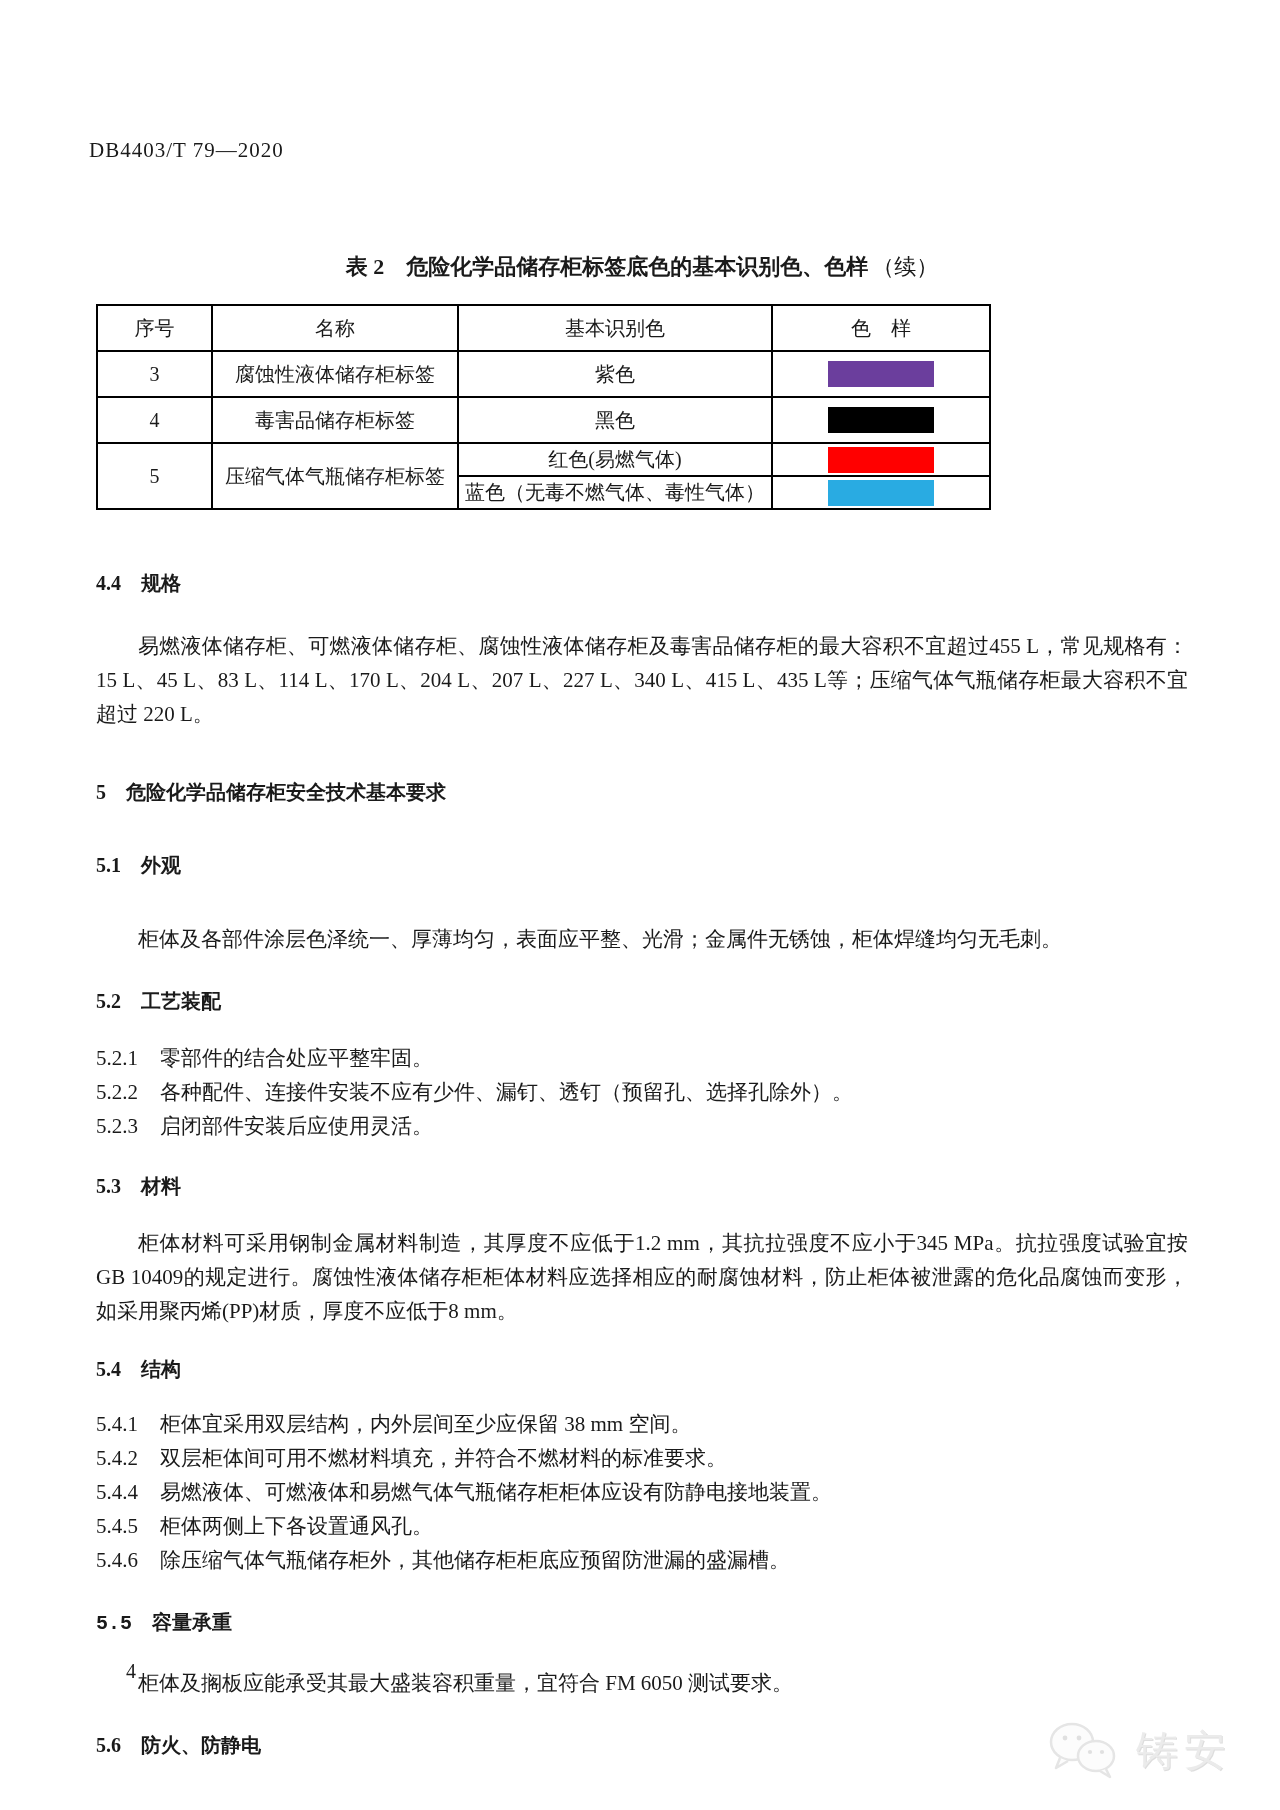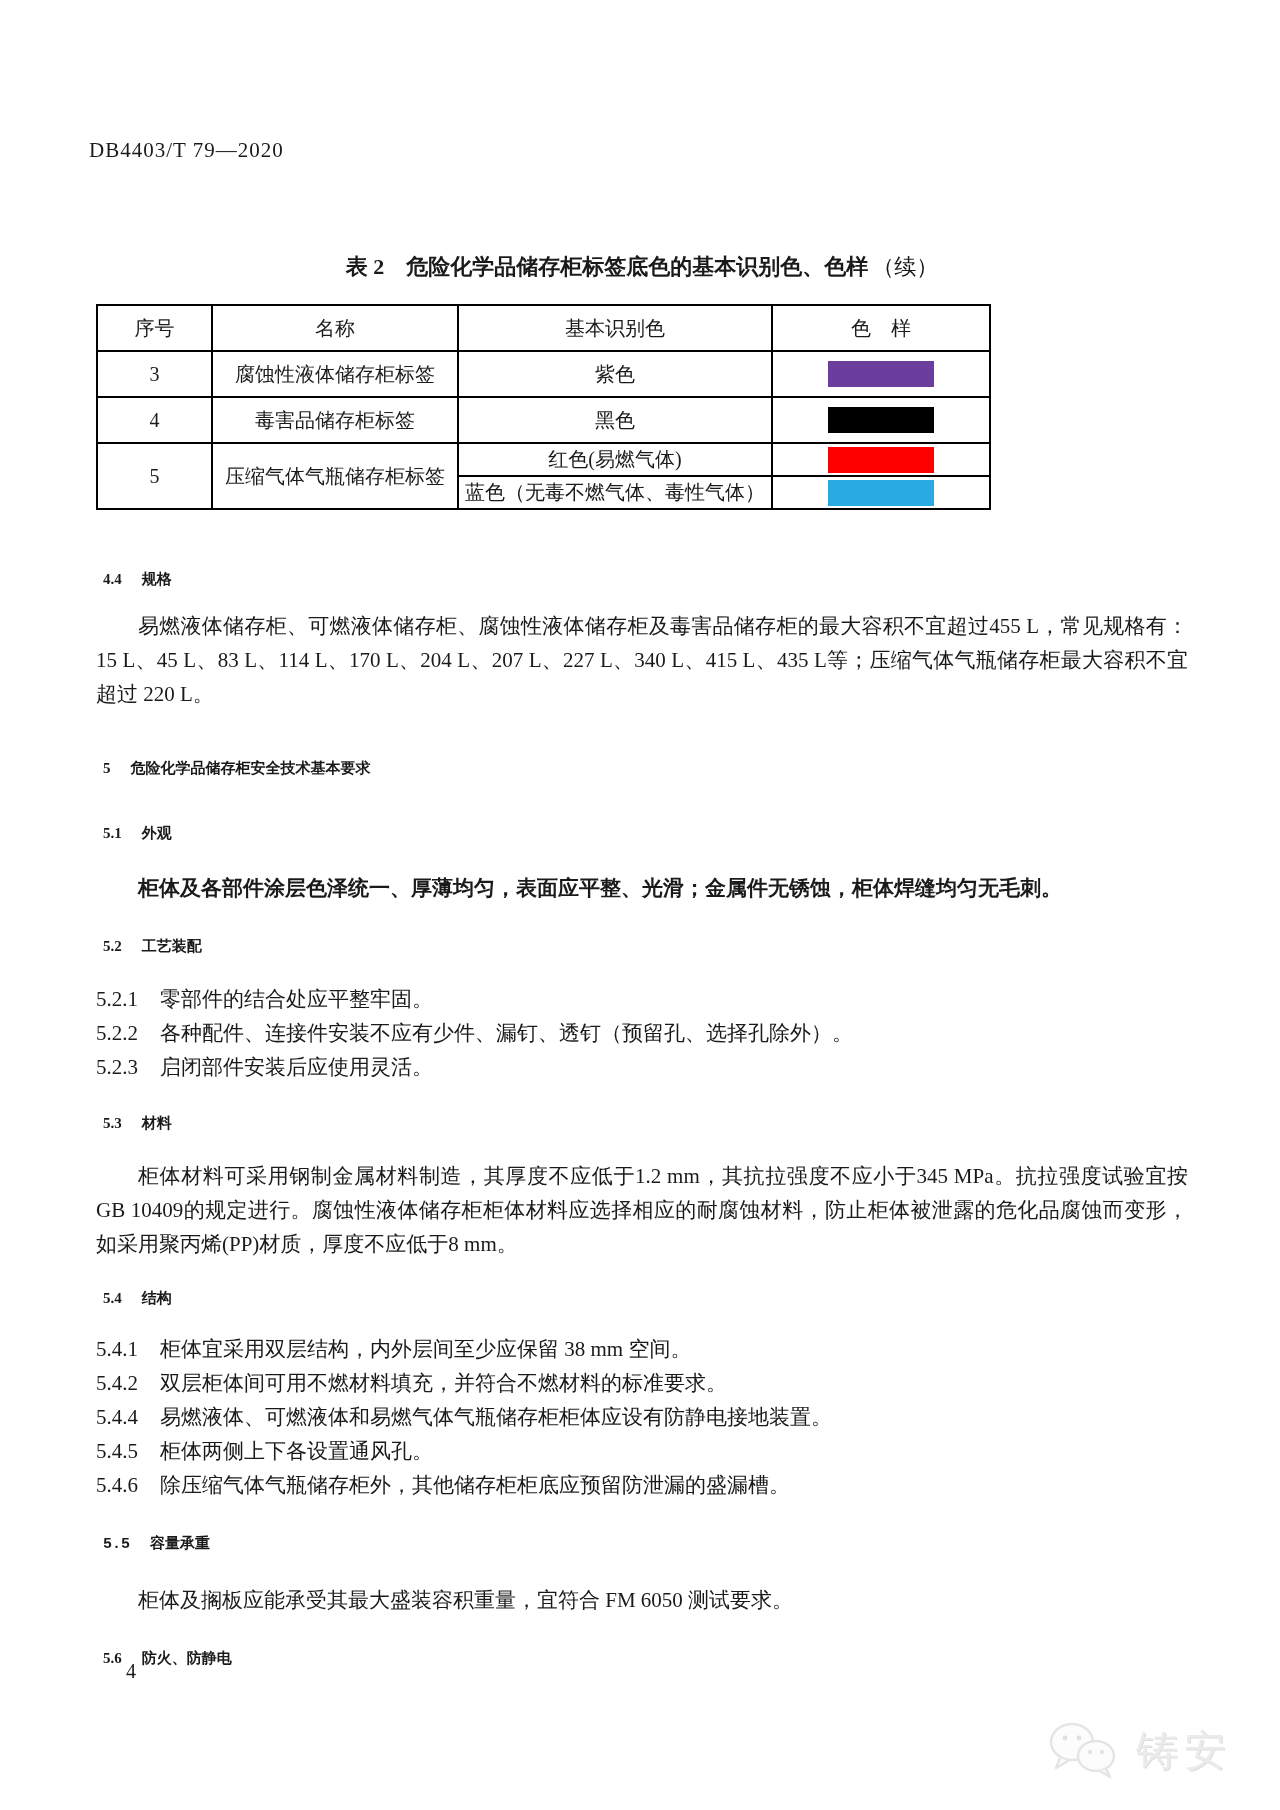--- a/index.html
+++ b/index.html
@@ -29,35 +29,35 @@
     font-size:20px; table-layout:fixed;
   }
   table.color-table th, table.color-table td {
     border:2px solid #000; text-align:center; vertical-align:middle;
     padding:0; font-weight:normal;
   }
   tr.hdr-row { height:46px; }
   tr.data-row { height:46px; }
   tr.sub-row { height:33px; }
   .swatch { width:106px; height:26px; margin:0 auto; }
-  .sec-heading { font-size:15px; font-weight:bold; margin:7px; }
+  .sec-heading { font-size:20px; font-weight:bold; margin:0; }
   .sec-heading .sec-id { margin-right:20px; }
   .para {
     font-size:21px; line-height:34px; text-align:justify;
     text-indent:2em; margin:0;
   }
   .clause { font-size:21px; line-height:34px; margin:0; }
   .clause .clause-id { margin-right:22px; }
   
   .mt-table { margin-top:22px; }
   .mt-44 { margin-top:60px; }
-  .mt-44p { margin-top:20px; }
+  .mt-44p { margin-top:32px; }
   .mt-5 { margin-top:48px; }
   .mt-51 { margin-top:46px; }
-  .mt-51p { margin-top:28px;font-weight:bold; }
+  .mt-51p { margin-top:43px; }
   .mt-52 { margin-top:32px; }
   .mt-521 { margin-top:26px; }
   .mt-53 { margin-top:30px; }
   .mt-53p { margin-top:26px; }
   .mt-54 { margin-top:28px; }
   .mt-541 { margin-top:24px; }
   .mt-55 { margin-top:32px;font-family:Liberation Mono, monospace; }
   .mt-55p { margin-top:30px; }
   .mt-56 { margin-top:32px; }
   .page-number {

